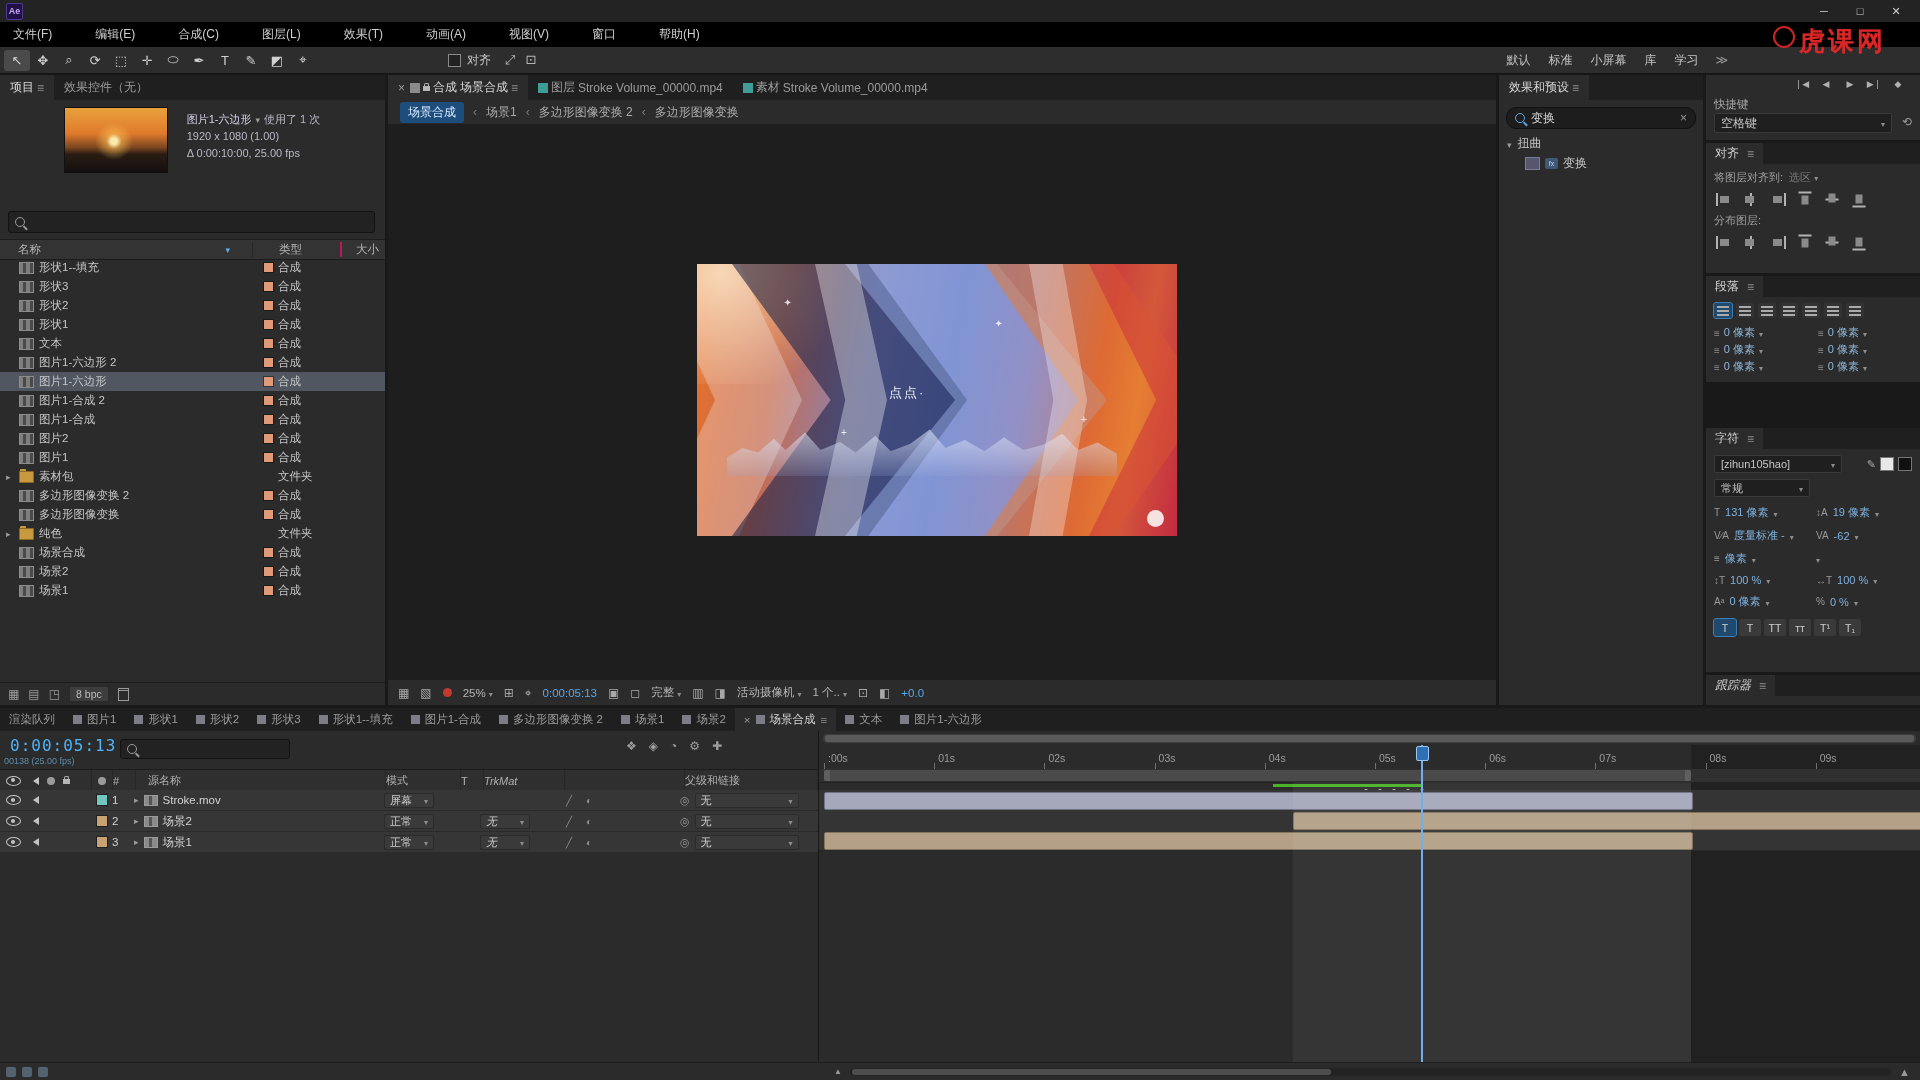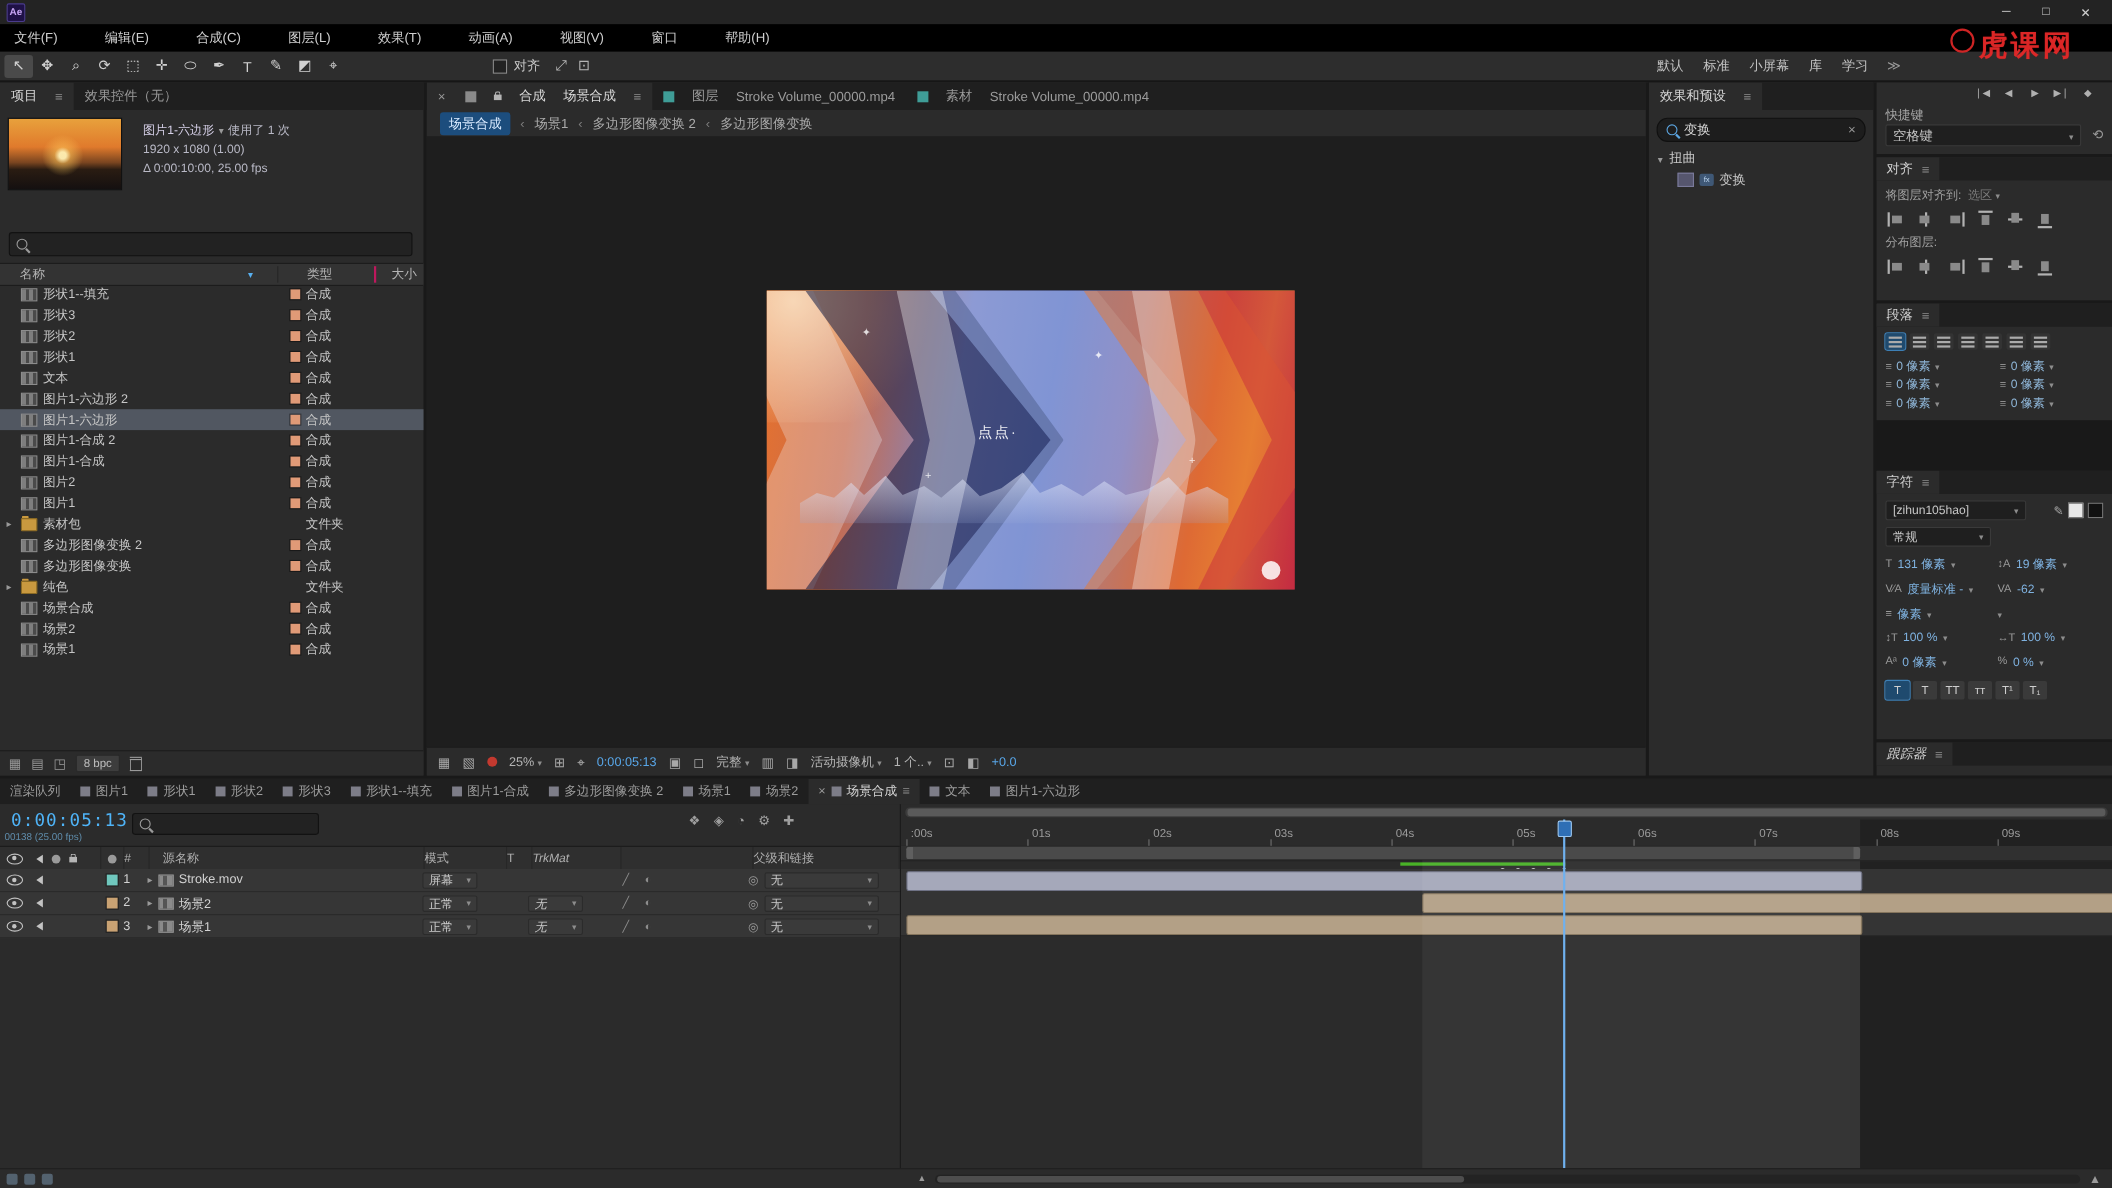--- a/index.html
+++ b/index.html
@@ -28,26 +28,26 @@
   .tool-aux{display:flex;gap:10px;margin-left:14px;color:#b5b5b5;font-size:13px;}
   .workspaces{margin-left:auto;display:flex;align-items:center;gap:2px;color:#c4c4c4;}
   .ws{padding:3px 9px;}
   .ws-more{padding:0 6px;color:#9a9a9a;}
   .watermark{position:absolute;right:34px;top:24px;z-index:60;color:rgba(228,40,40,.92);font-size:26px;font-weight:bold;letter-spacing:3px;text-shadow:0 0 1px rgba(228,40,40,.5);}
   .wm-dot{display:inline-block;width:18px;height:18px;border:2px solid rgba(228,40,40,.9);border-radius:50%;margin-right:4px;vertical-align:2px;}
 
   
   .panel{position:absolute;background:#2b2b2b;}
   .tabstrip{height:25px;background:#1f1f1f;display:flex;align-items:stretch;overflow:hidden;}
-  .ptab{display:flex;align-items:center;gap:16px;padding:0 10px;color:#9b9b9b;white-space:nowrap;}
+  .ptab{display:flex;align-items:center;gap:3px;padding:0 10px;color:#9b9b9b;white-space:nowrap;}
   .ptab.active{background:#2b2b2b;color:#d8d8d8;}
 
   
   .p-project{left:0;top:75px;width:385px;height:630px;}
-  .proj-preview{position:absolute;left:0;top:25px;right:0;height:80px;display:flex;gap:20px;padding:8px;}
+  .proj-preview{position:absolute;left:0;top:25px;right:0;height:80px;display:flex;gap:20px;padding:8px;justify-content:center;}
   .thumb{width:102px;height:64px;outline:1px solid #111;
     background:radial-gradient(circle at 48% 52%,rgba(255,240,180,.95) 0 5%,rgba(255,200,90,.5) 12%,transparent 30%),
       linear-gradient(#e8a13c 0%,#e07a2c 40%,#7a4520 62%,#2a1c12 72%,#141010 100%);}
   .proj-info{font-size:11px;color:#b9b9c6;line-height:1.55;padding-top:3px;}
   .proj-info .pi-name{color:#d6d0e8;}
   .pi-caret::before{content:"▾";color:#9a9a9a;font-size:9px;margin:0 4px;}
   .proj-search{position:absolute;left:8px;right:10px;top:136px;height:20px;background:#222;border:1px solid #121212;border-radius:3px;display:flex;align-items:center;gap:6px;padding:0 6px;color:#8a8a8a;}
   .i-mag{width:8px;height:8px;border:1.5px solid #9a9a9a;border-radius:50%;position:relative;display:inline-block;}
   .i-mag::after{content:"";position:absolute;width:5px;height:1.5px;background:#9a9a9a;transform:rotate(45deg);right:-4px;bottom:-2px;}
   .proj-head{position:absolute;left:0;right:0;top:164px;height:19px;background:#333;border-top:1px solid #1c1c1c;border-bottom:1px solid #1c1c1c;display:flex;align-items:center;font-size:11.5px;color:#b4b4b4;}

